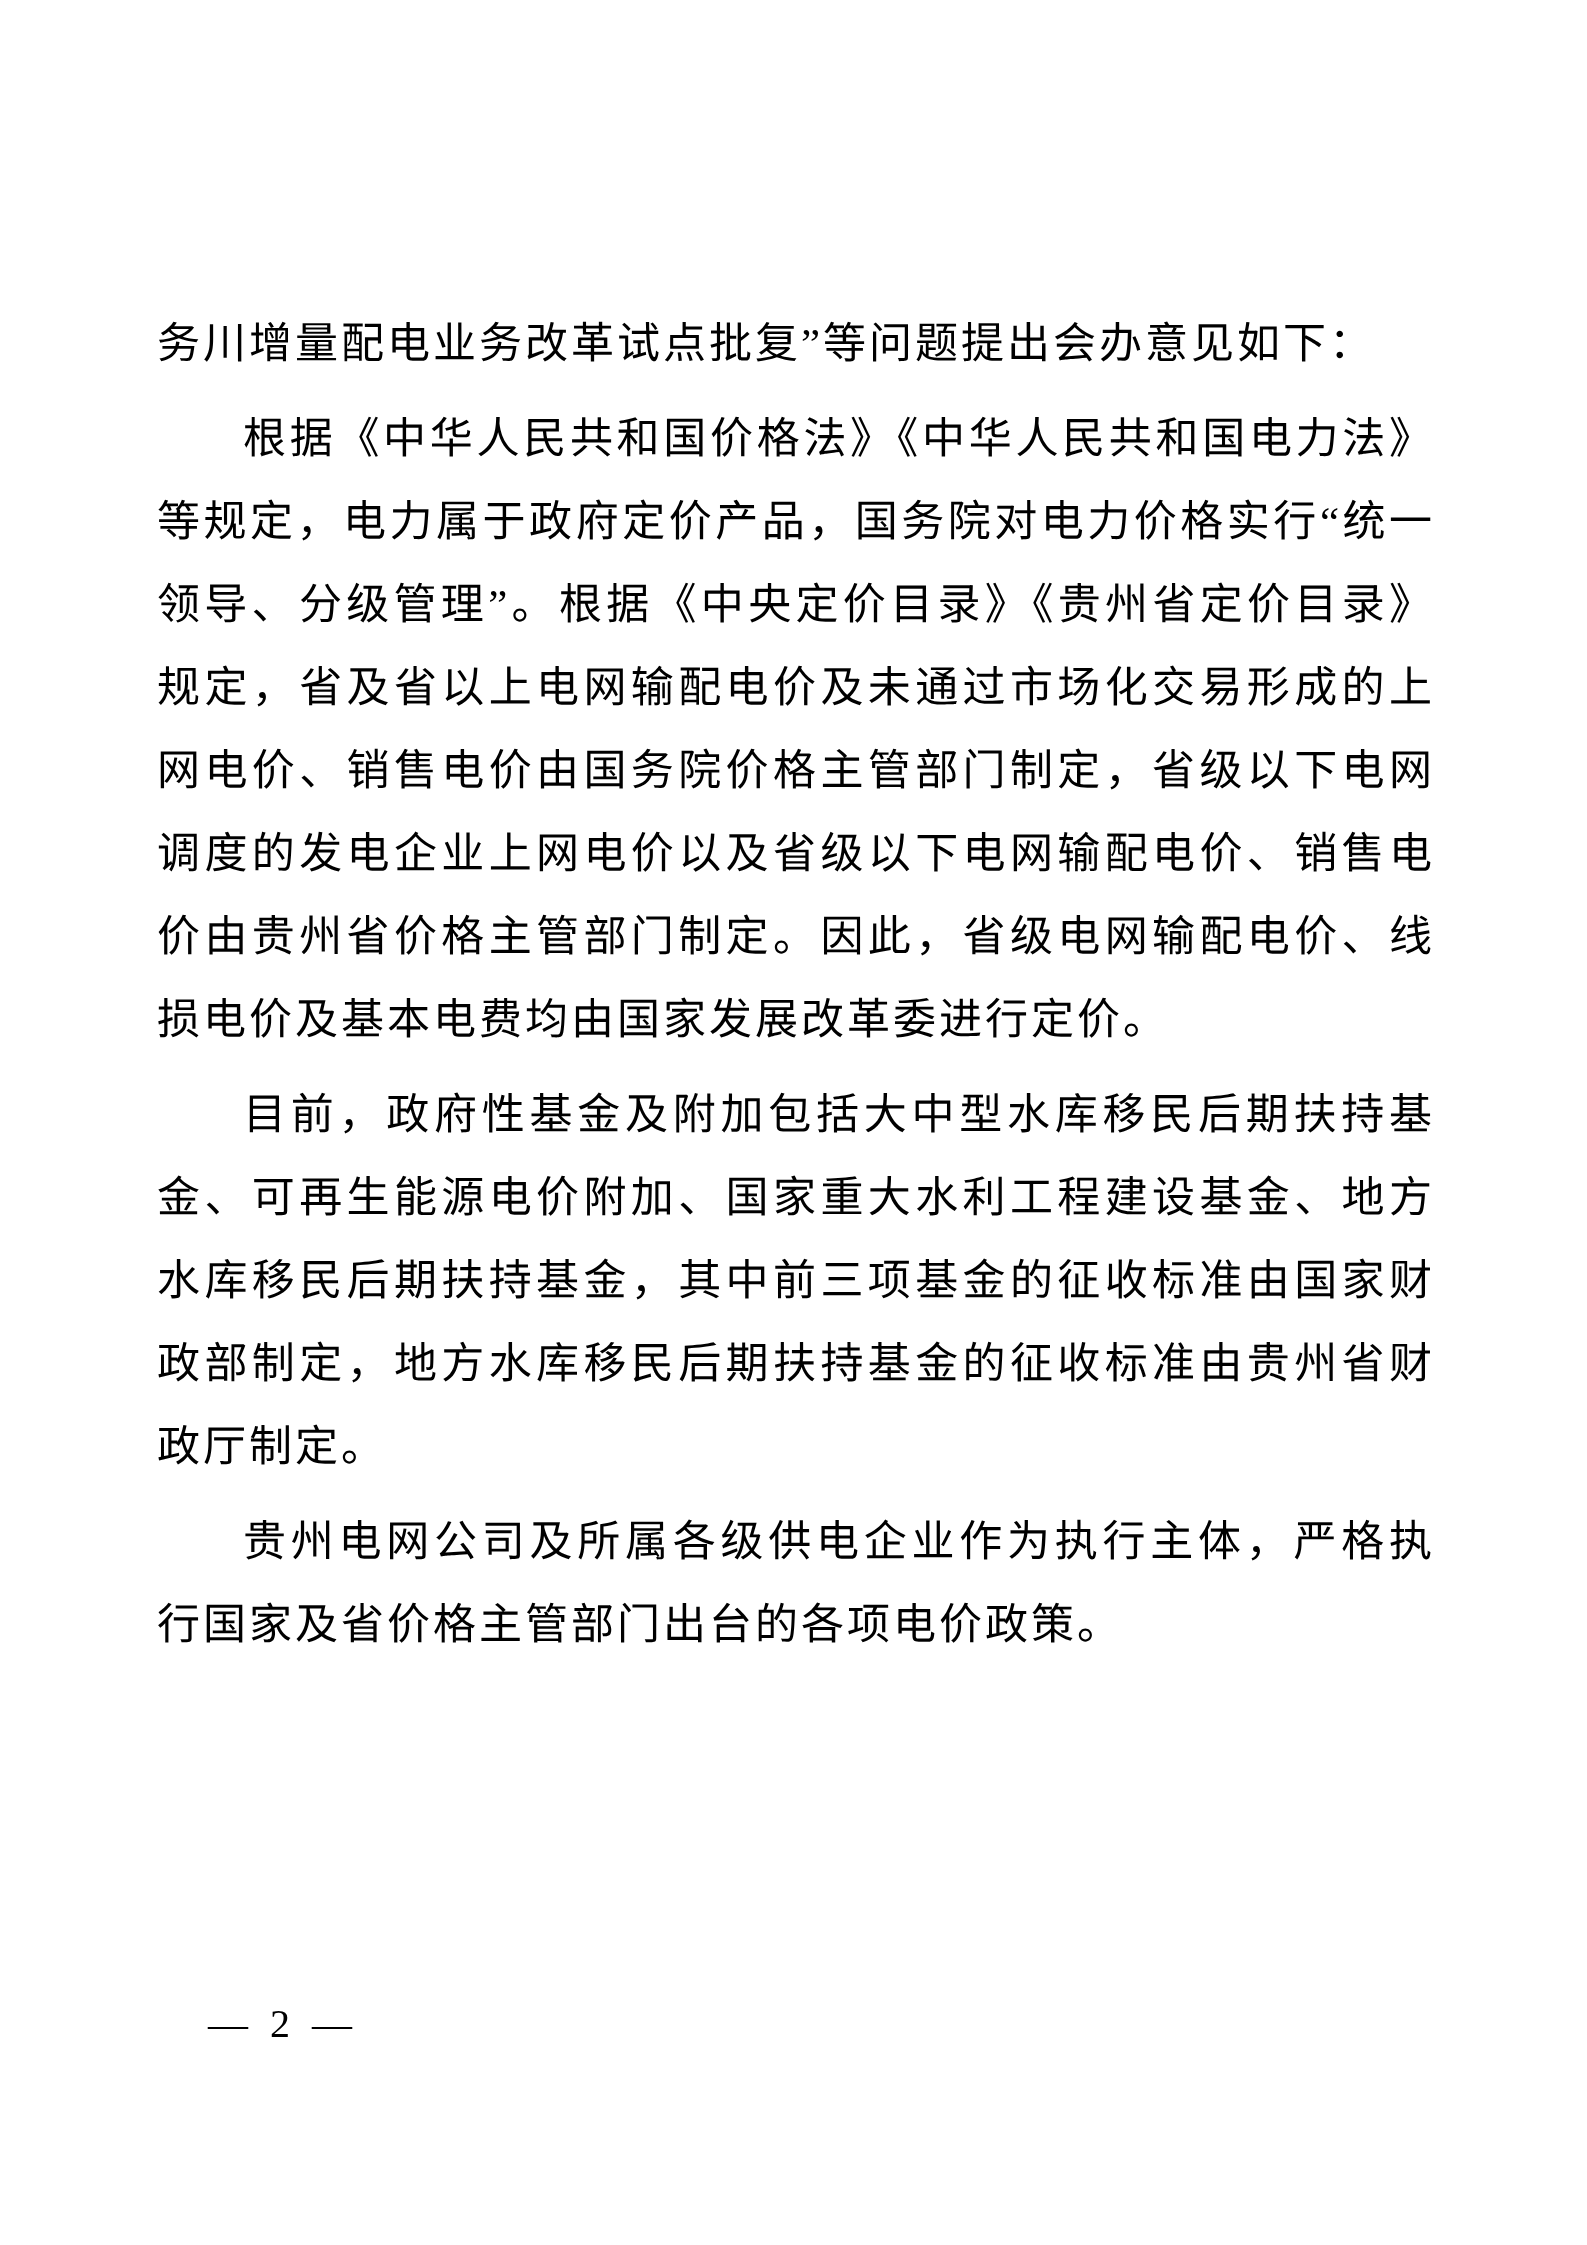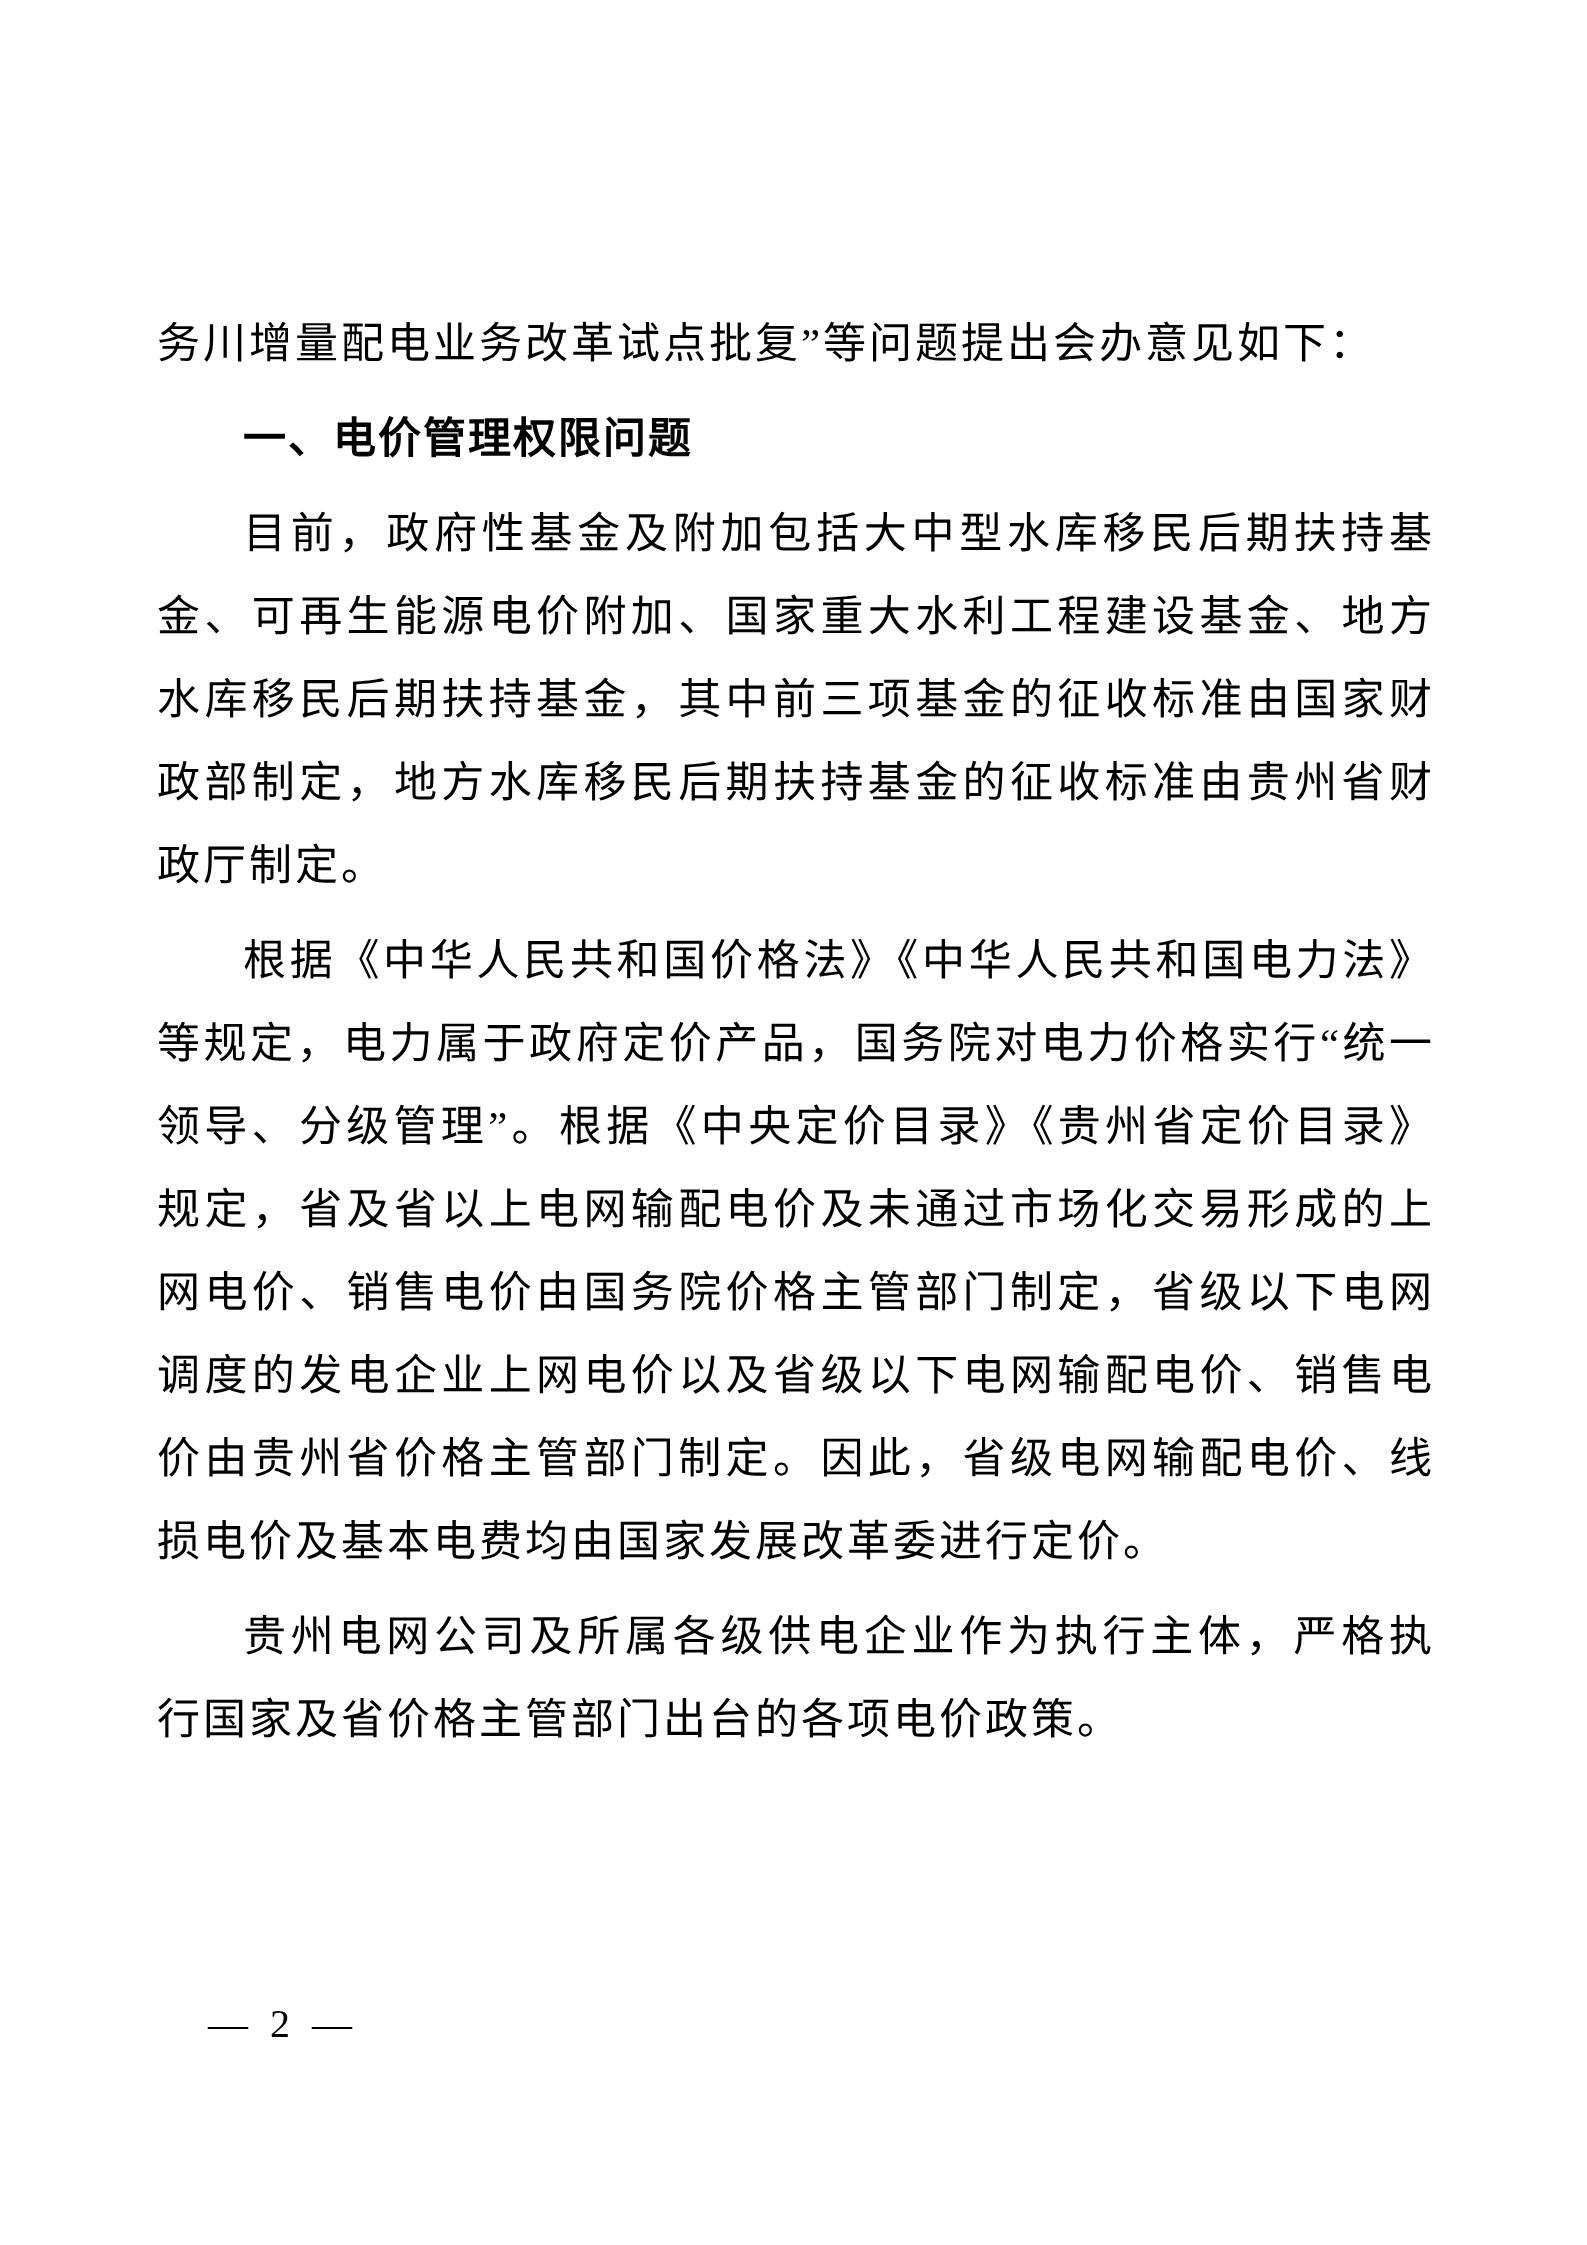--- a/index.html
+++ b/index.html
@@ -55,19 +55,18 @@
     color: #000000;
     white-space: nowrap;
   }
 </style>
 </head>
 <body>
 
 <div class="page">
   <div class="content">
     <p class="cont-para">务川增量配电业务改革试点批复”等问题提出会办意见如下：</p>
-    <h2 class="heading">一、电价管理权限问题</h2>
+    <p class="para">根据《中华人民共和国价格法》《中华人民共和国电力法》等规定，电力属于政府定价产品，国务院对电力价格实行“统一领导、分级管理”。根据《中央定价目录》《贵州省定价目录》规定，省及省以上电网输配电价及未通过市场化交易形成的上网电价、销售电价由国务院价格主管部门制定，省级以下电网调度的发电企业上网电价以及省级以下电网输配电价、销售电价由贵州省价格主管部门制定。因此，省级电网输配电价、线损电价及基本电费均由国家发展改革委进行定价。</p>
     <p class="para">目前，政府性基金及附加包括大中型水库移民后期扶持基金、可再生能源电价附加、国家重大水利工程建设基金、地方水库移民后期扶持基金，其中前三项基金的征收标准由国家财政部制定，地方水库移民后期扶持基金的征收标准由贵州省财政厅制定。</p>
-    <p class="para">根据《中华人民共和国价格法》《中华人民共和国电力法》等规定，电力属于政府定价产品，国务院对电力价格实行“统一领导、分级管理”。根据《中央定价目录》《贵州省定价目录》规定，省及省以上电网输配电价及未通过市场化交易形成的上网电价、销售电价由国务院价格主管部门制定，省级以下电网调度的发电企业上网电价以及省级以下电网输配电价、销售电价由贵州省价格主管部门制定。因此，省级电网输配电价、线损电价及基本电费均由国家发展改革委进行定价。</p>
     <p class="para">贵州电网公司及所属各级供电企业作为执行主体，严格执行国家及省价格主管部门出台的各项电价政策。</p>
   </div>
   <div class="footer">— 2 —</div>
 </div>
 
 </body></html>

